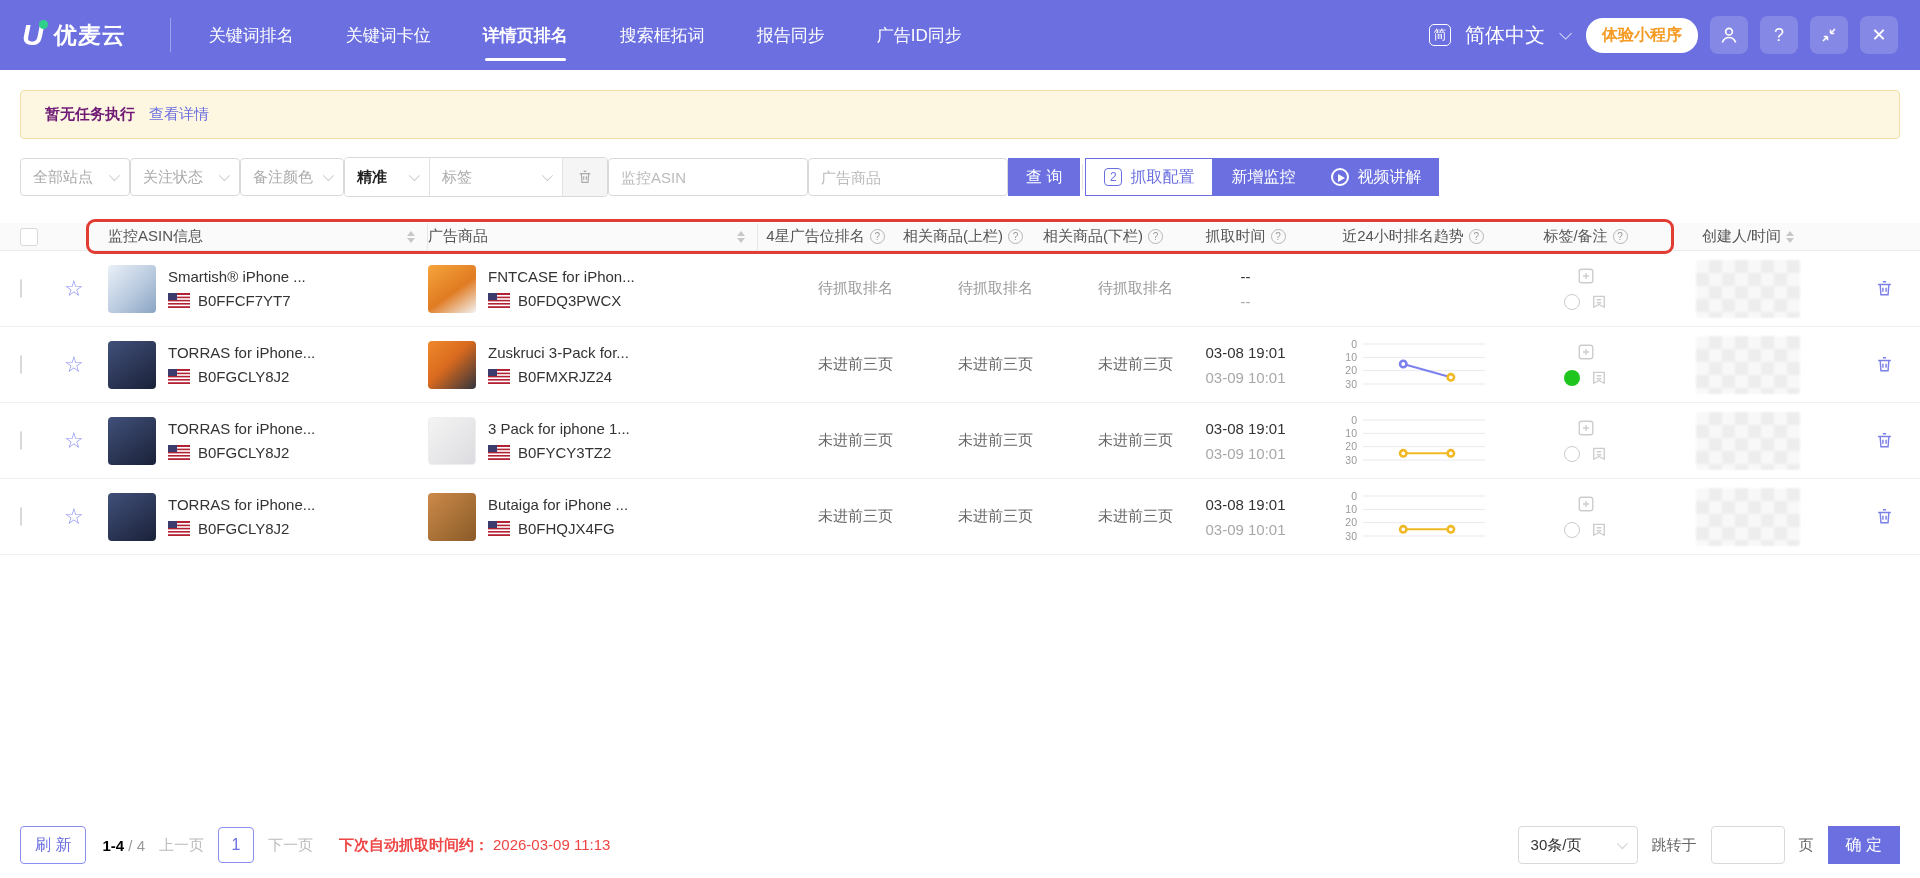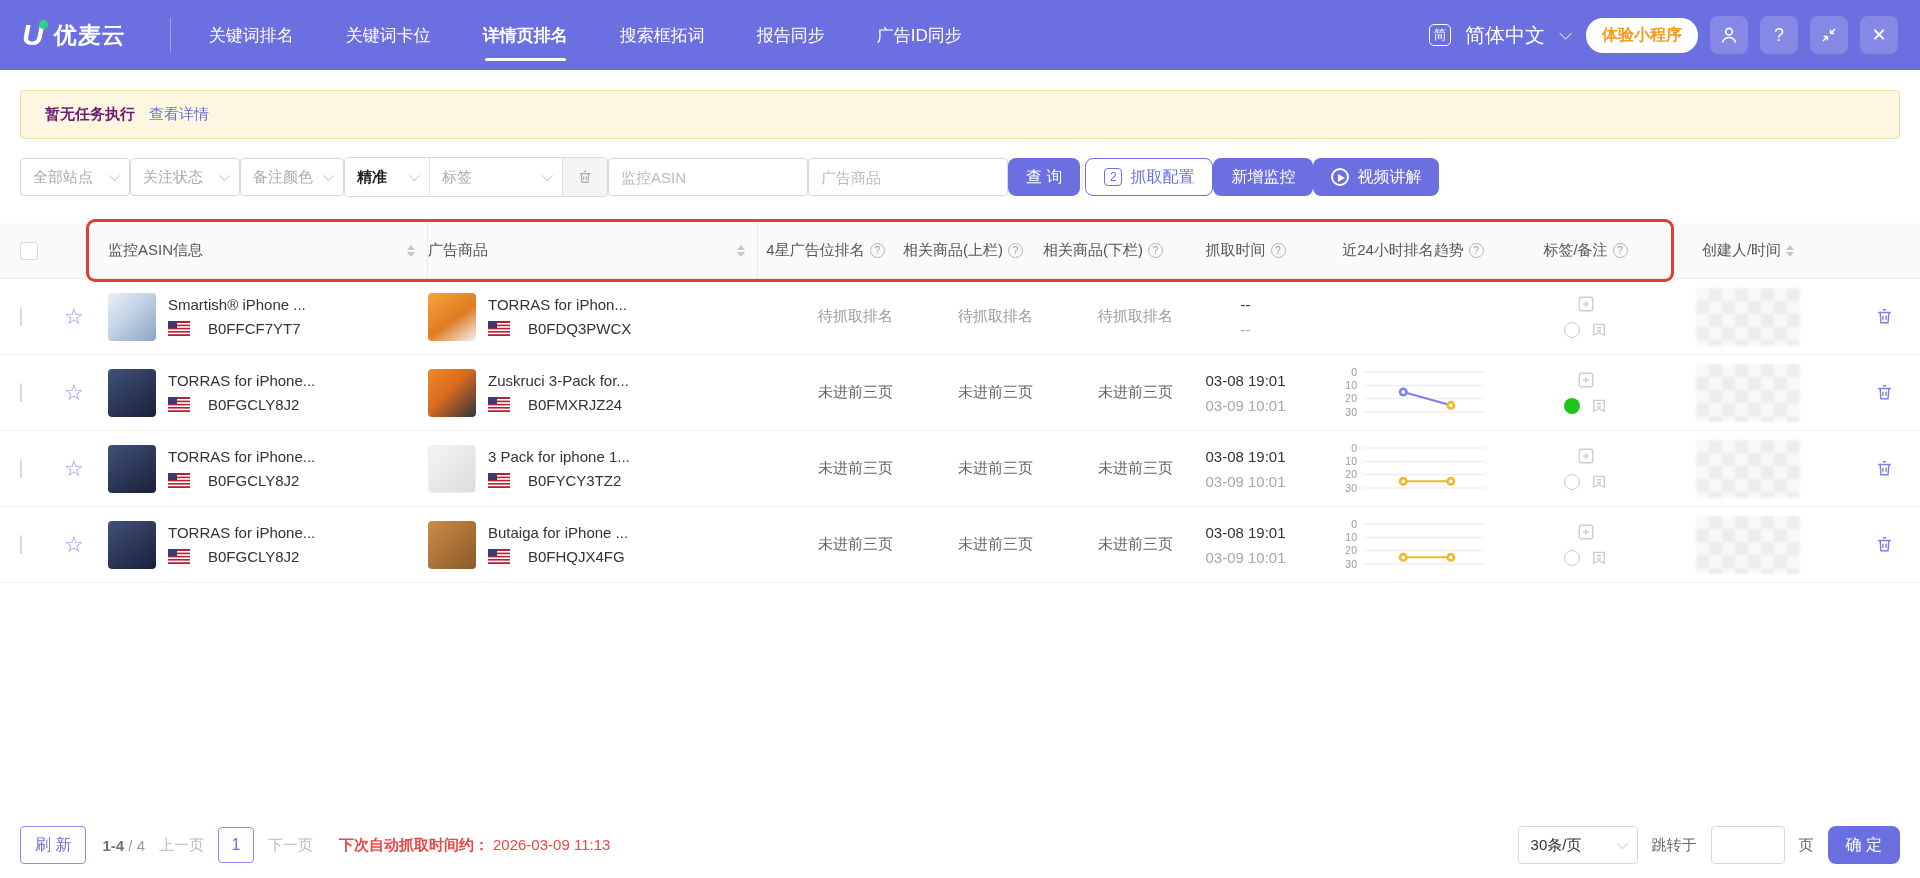--- a/index.html
+++ b/index.html
@@ -34,32 +34,32 @@
   .filters { margin:18px 20px 0 20px; display:flex; align-items:center; gap:0; }
   .sel { height:38px; border:1px solid #d9d9d9; border-radius:4px; background:#fff; display:flex; align-items:center; justify-content:space-between; padding:0 12px; font-size:15px; color:#aaa; cursor:pointer; }
   .sel.dark { color:#222; font-weight:bold; }
   .caret { width:8px; height:8px; border-right:1.5px solid #ccc; border-bottom:1.5px solid #ccc; transform:rotate(45deg) translateY(-2px); margin-left:10px; flex:none; }
   .sel-group { display:flex; align-items:stretch; border:1px solid #d9d9d9; border-radius:4px; overflow:hidden; }
   .sel-group .sel { border:none; border-radius:0; }
   .sel-group .sep { width:1px; background:#e3e3e3; }
   .trash-btn { width:44px; display:flex; align-items:center; justify-content:center; background:#f5f5f5; cursor:pointer; }
   .txt-input { height:38px; border:1px solid #d9d9d9; border-radius:4px; padding:0 12px; font-size:15px; color:#333; font-family:inherit; }
   .txt-input::placeholder { color:#bbb; }
-  .btn { height:38px; border:none; border-radius:8px; font-size:16px; cursor:pointer; font-family:inherit; display:inline-flex; align-items:center; justify-content:center; gap:8px; padding:0 18px; }
+  .btn { height:38px; border:none; border-radius:0; font-size:16px; cursor:pointer; font-family:inherit; display:inline-flex; align-items:center; justify-content:center; gap:8px; padding:0 18px; }
   .btn-primary { background:#6b6fe0; color:#fff; }
   .btn-outline { background:#fff; color:#6b6fe0; border:1px solid #6b6fe0; }
   .vsep { width:1px; height:26px; background:#e0e0e0; margin:0 2px; }
   .badge2 { width:18px; height:18px; border:1.5px solid #6b6fe0; border-radius:4px; font-size:12px; display:flex; align-items:center; justify-content:center; }
   .play-ic { width:18px; height:18px; border:2px solid #fff; border-radius:50%; position:relative; }
   .play-ic::after { content:""; position:absolute; left:5px; top:3.5px; border-left:7px solid #fff; border-top:4px solid transparent; border-bottom:4px solid transparent; }
 
   
   .table { margin-top:26px; }
   .trow { display:grid; grid-template-columns:44px 44px 320px 330px 135px 140px 140px 145px 190px 155px 170px 1fr; align-items:center; padding:0 20px; }
-  .thead { height:56px; background:#fafafa; border-bottom:1px solid #ececec; position:relative; font-size:15px; color:#555; }
+  .thead { height:28px; background:#fafafa; border-bottom:1px solid #ececec; position:relative; font-size:15px; color:#555; }
   .th { display:flex; align-items:center; gap:5px; }
   .th.c { justify-content:center; text-align:center; }
   .th-bordered { border-right:1px solid #e8e8e8; align-self:stretch; display:flex; align-items:center; justify-content:space-between; padding-right:12px; }
   .sort { display:flex; flex-direction:column; gap:2px; }
   .sort i { width:0; height:0; border-left:4px solid transparent; border-right:4px solid transparent; }
   .sort i.up { border-bottom:5px solid #c8c8c8; }
   .sort i.dn { border-top:5px solid #c8c8c8; }
   .help { width:15px; height:15px; border:1px solid #b5b5b5; border-radius:50%; color:#999; font-size:10px; display:inline-flex; align-items:center; justify-content:center; flex:none; }
   .hl-rect { position:absolute; left:86px; width:1588px; top:-4px; bottom:-4px; border:3.5px solid #e23d33; border-radius:9px; pointer-events:none; }
 
@@ -68,40 +68,40 @@
   .star { color:#8a8ef0; font-size:22px; cursor:pointer; line-height:1; }
   .prod { display:flex; align-items:center; gap:12px; }
   .thumb { width:48px; height:48px; border-radius:4px; flex:none; }
   .t-blue   { background:linear-gradient(135deg,#eaf0f7 0%,#b9cade 55%,#8fa8c8 100%); background:linear-gradient(135deg,#eaf0f7 0%,#b9cade 55%,#8aa4c4 100%); }
   .t-orange { background:linear-gradient(145deg,#f6a53c 0%,#e07b22 55%,#f3f3f3 100%); }
   .t-navy   { background:linear-gradient(145deg,#41507a 0%,#1a2138 70%,#2c3throughout 100%); background:linear-gradient(145deg,#41507a 0%,#1a2138 100%); }
   .t-orgdark{ background:linear-gradient(135deg,#f08a2c 0%,#d96a1e 45%,#33333d 100%); }
   .t-light  { background:linear-gradient(135deg,#f4f4f4 0%,#dcdce0 100%); border:1px solid #eee; }
   .t-brown  { background:linear-gradient(135deg,#cc8a49 0%,#8a5a28 100%); }
   .prod-title { font-size:15px; color:#333; white-space:nowrap; }
-  .prod-asin { display:flex; align-items:center; gap:18px; margin-top:7px; color:#333; font-size:15px; }
+  .prod-asin { display:flex; align-items:center; gap:8px; margin-top:7px; color:#333; font-size:15px; }
   .rank { text-align:right; color:#666; }
   .rank.pending { color:#999; }
   .times { text-align:center; }
   .time-1 { color:#333; }
   .time-2 { color:#a8a8a8; margin-top:8px; }
   .trend-svg { display:block; margin:0 auto; }
   .tagcell { display:flex; flex-direction:column; align-items:center; gap:8px; }
   .tag-icons { display:flex; align-items:center; gap:10px; }
   .status-dot { width:16px; height:16px; border-radius:50%; border:1.5px solid #ccc; background:#fff; }
   .status-dot.on { border:none; }
   .censored { width:104px; height:58px; margin:0 auto; background:repeating-conic-gradient(#ebebeb 0% 25%, #f7f7f7 0% 50%) 0 0/26px 26px; filter:blur(1.2px); border-radius:2px; opacity:.85; }
   .del { display:flex; justify-content:flex-end; padding-right:6px; }
   .icon-btn { cursor:pointer; display:inline-flex; }
 
   
   .footer { position:absolute; left:0; right:0; bottom:14px; display:flex; align-items:center; padding:0 20px; font-size:15px; }
   .refresh-btn { height:38px; padding:0 14px; background:#fff; border:1px solid #8a8ef0; color:#6b6fe0; border-radius:4px; font-size:16px; cursor:pointer; font-family:inherit; }
   .pg { display:flex; align-items:center; gap:14px; margin-left:16px; }
-  .pg .range { color:#737373; font-weight:bold; }
+  .pg .range { color:#000000; font-weight:bold; }
   .pg .total { color:#999; }
   .pg .nav-dis { color:#bbb; cursor:default; }
   .pg .cur { min-width:36px; height:36px; border:1px solid #8a8ef0; border-radius:4px; color:#6b6fe0; display:flex; align-items:center; justify-content:center; font-size:16px; }
   .next-capture { margin-left:26px; color:#ef4444; font-weight:bold; }
   .next-capture .tm { font-weight:normal; margin-left:4px; }
   .footer-right { margin-left:auto; display:flex; align-items:center; gap:14px; color:#666; }
   .jump-input { width:74px; height:38px; border:1px solid #d9d9d9; border-radius:4px; font-family:inherit; padding:0 8px; font-size:15px; }
 </style>
 </head>
 <body>
@@ -266,21 +266,21 @@
                     <rect y="8.4" width="22" height="1.6"></rect>
                     <rect y="11.6" width="22" height="1.6"></rect>
                   </g>
                   <rect width="9" height="7" fill="#3c3b6e"></rect>
                 </svg>
                 <span>B0FFCF7YT7</span>
               </span></span>
         </div>
         <div class="prod">
           <span class="thumb t-orange"></span>
-          <span><span class="prod-title">TORRAS for iPhon...</span>
+          <span><span class="prod-title">FNTCASE for iPhon...</span>
             <span class="prod-asin">
                 <svg width="22" height="15" viewBox="0 0 22 15">
                   <rect width="22" height="15" fill="#b22234"></rect>
                   <g fill="#fff">
                     <rect y="2" width="22" height="1.6"></rect>
                     <rect y="5.2" width="22" height="1.6"></rect>
                     <rect y="8.4" width="22" height="1.6"></rect>
                     <rect y="11.6" width="22" height="1.6"></rect>
                   </g>
                   <rect width="9" height="7" fill="#3c3b6e"></rect>

